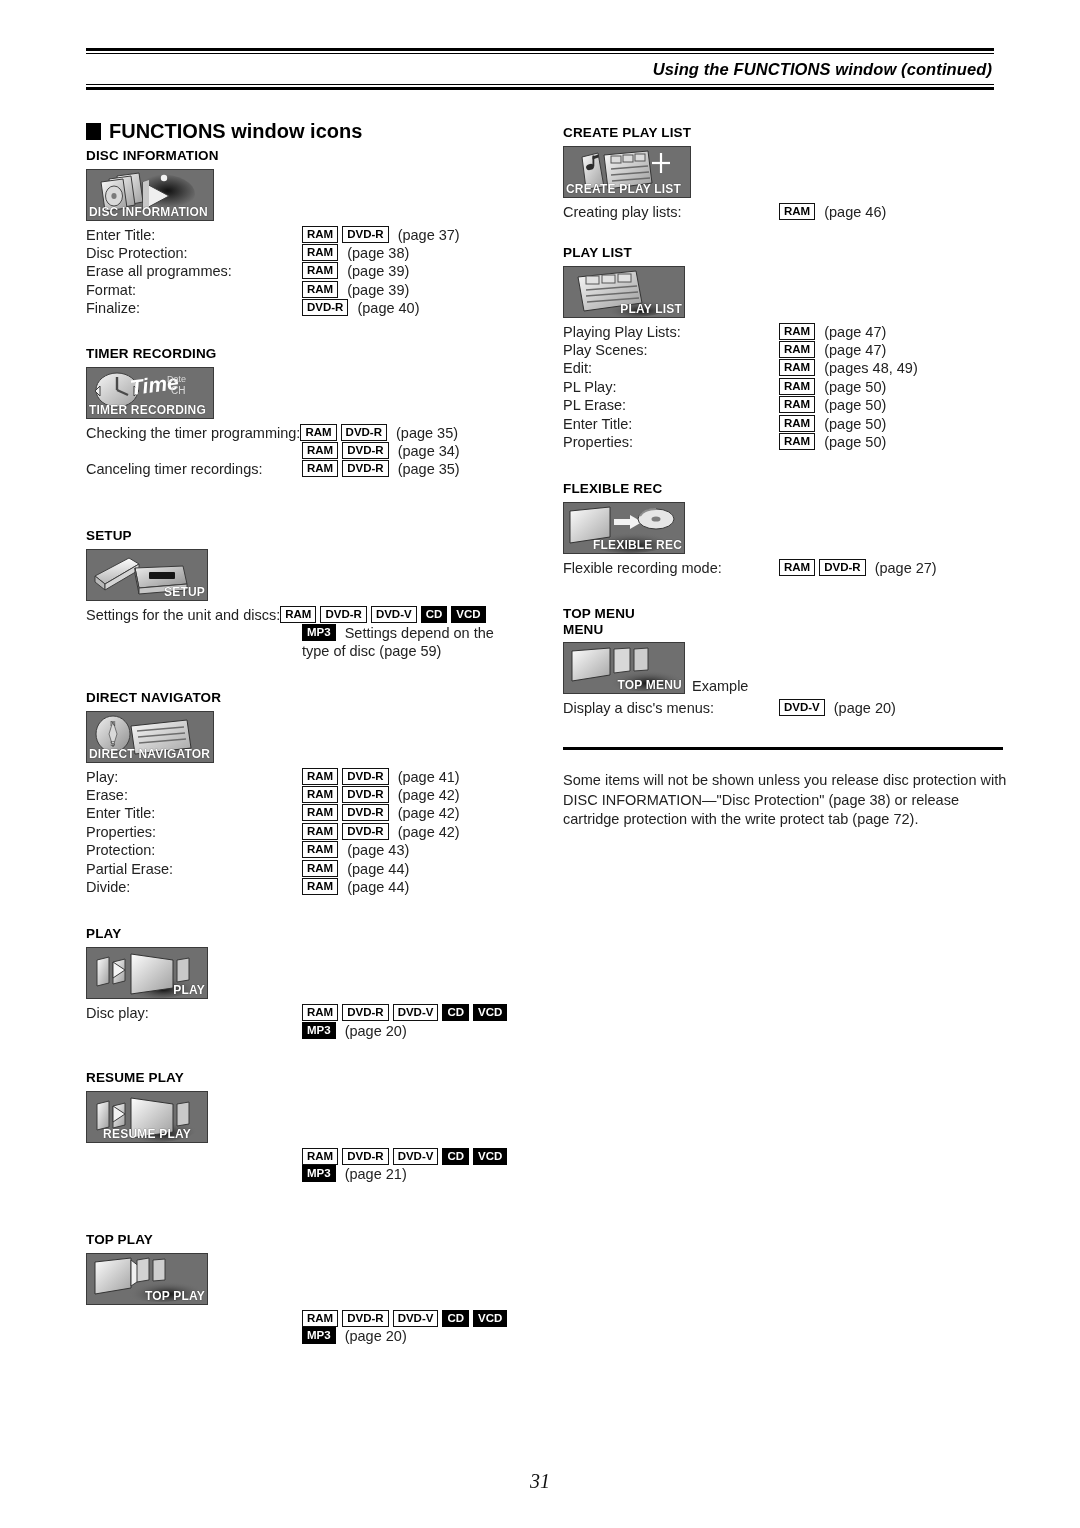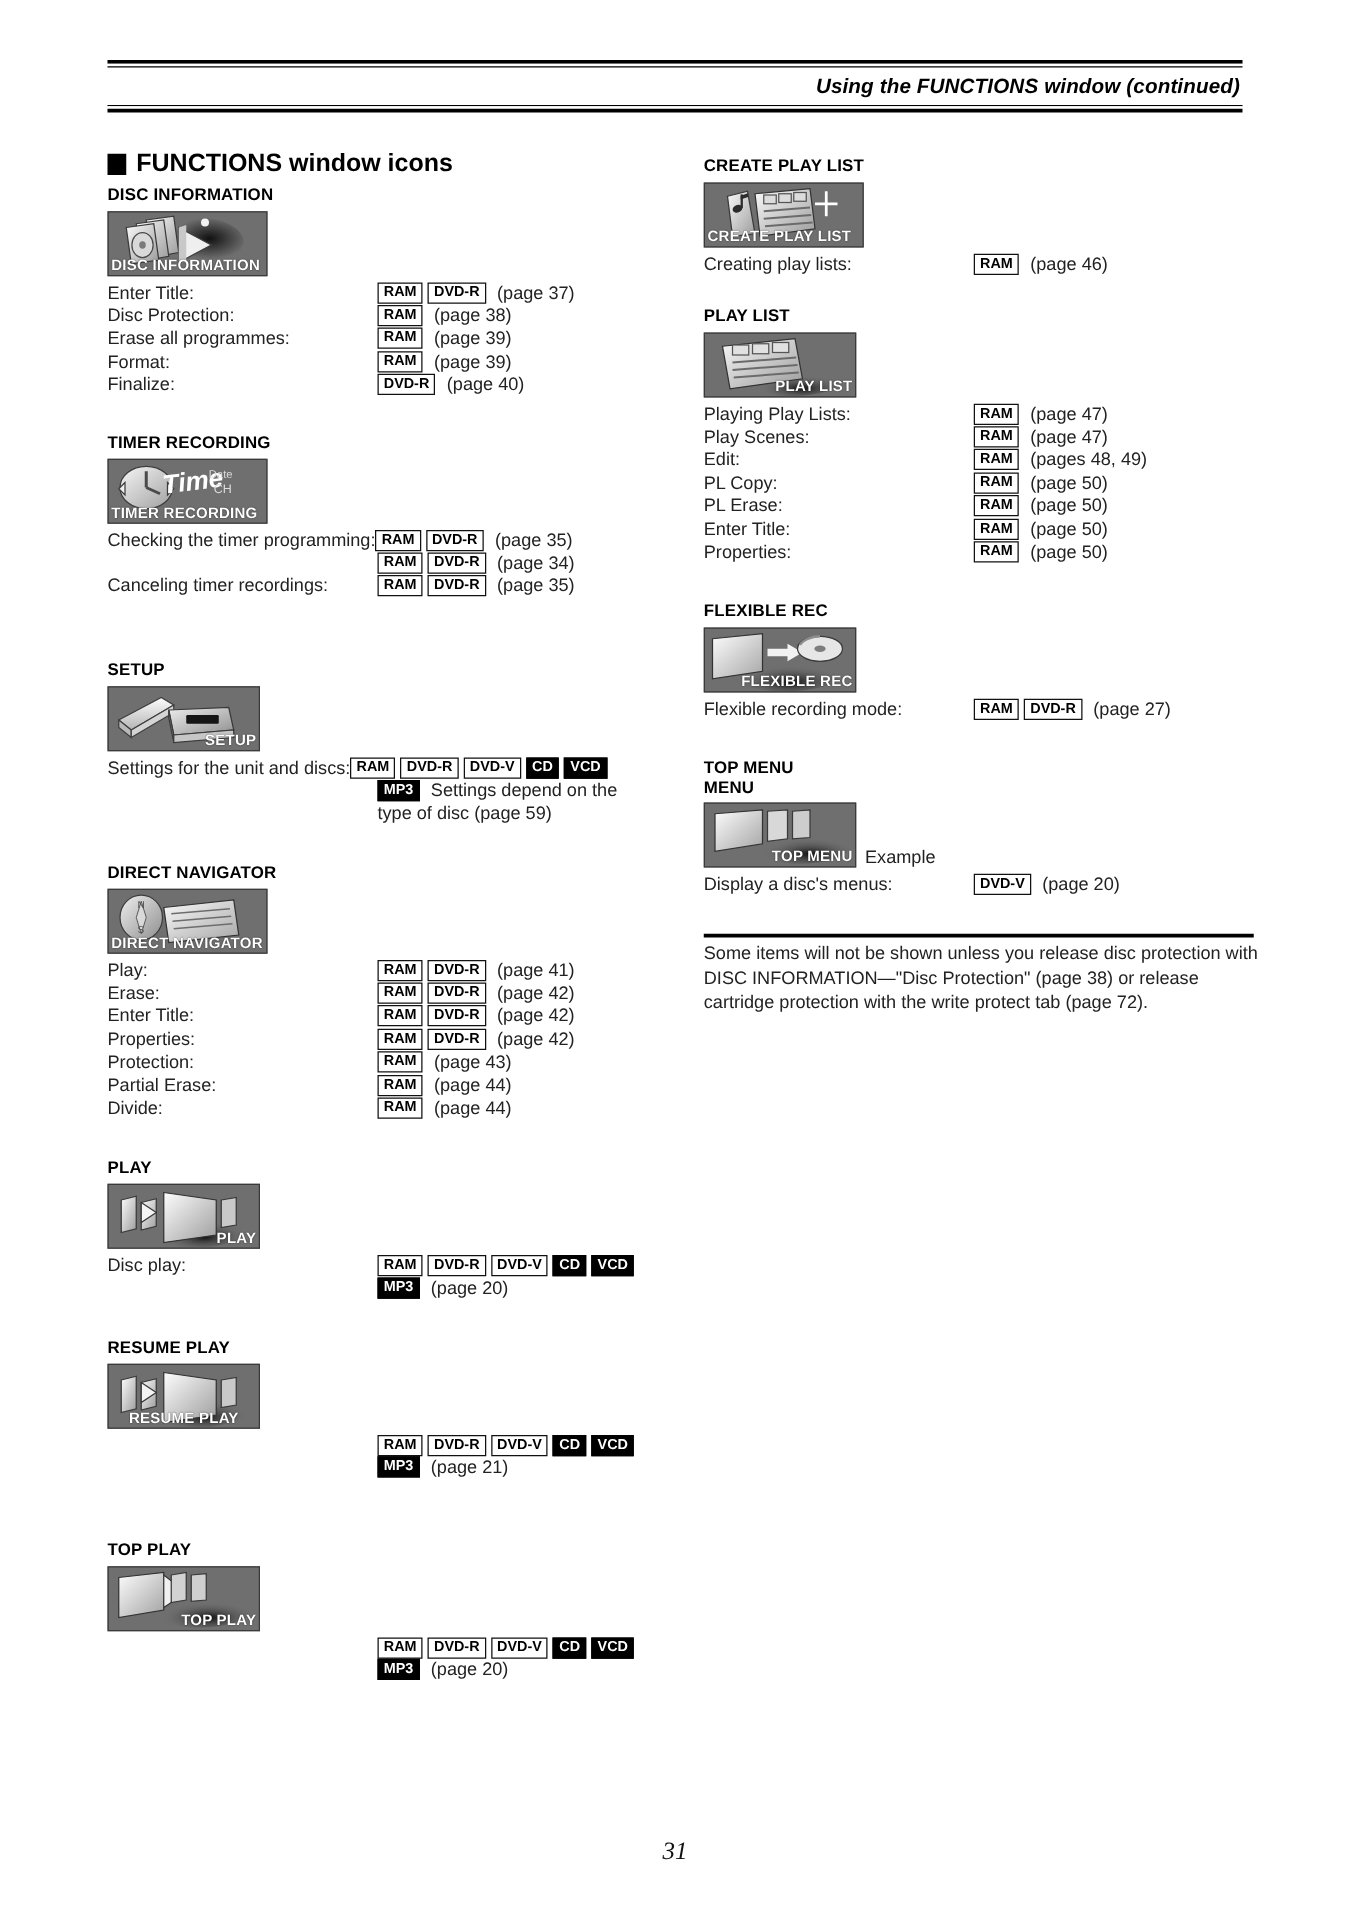--- a/index.html
+++ b/index.html
@@ -90,21 +90,21 @@
     background:#fff;color:#000;
     margin-right:4px;
     vertical-align:middle;
     white-space:nowrap;
     box-sizing:border-box;
   }
   .bd.inv{background:#000;color:#fff;border-color:#000;}
 
   
   .note-rule{height:3px;background:#000;width:440px;}
-  .note{font-size:14.5px;line-height:19.5px;color:#222;margin-top:4px;width:445px;}
+  .note{font-size:14.5px;line-height:19.5px;color:#222;margin-top:21px;width:445px;}
 
   .pageno{
     position:absolute;left:0;top:1470px;width:1080px;
     text-align:center;font-family:"Liberation Serif",serif;
     font-style:italic;font-size:20px;color:#111;
   }
 </style>
 </head>
 <body>
 
@@ -630,21 +630,21 @@
             </div>
           </div>
           <div class="row">
             <div class="lbl">Edit:</div>
             <div class="vals">
               <span class="bd">RAM</span>
               <span class="pg">(pages 48, 49)</span>
             </div>
           </div>
           <div class="row">
-            <div class="lbl">PL Copy:</div>
+            <div class="lbl">PL Play:</div>
             <div class="vals">
               <span class="bd">RAM</span>
               <span class="pg">(page 50)</span>
             </div>
           </div>
           <div class="row">
             <div class="lbl">PL Erase:</div>
             <div class="vals">
               <span class="bd">RAM</span>
               <span class="pg">(page 50)</span>

